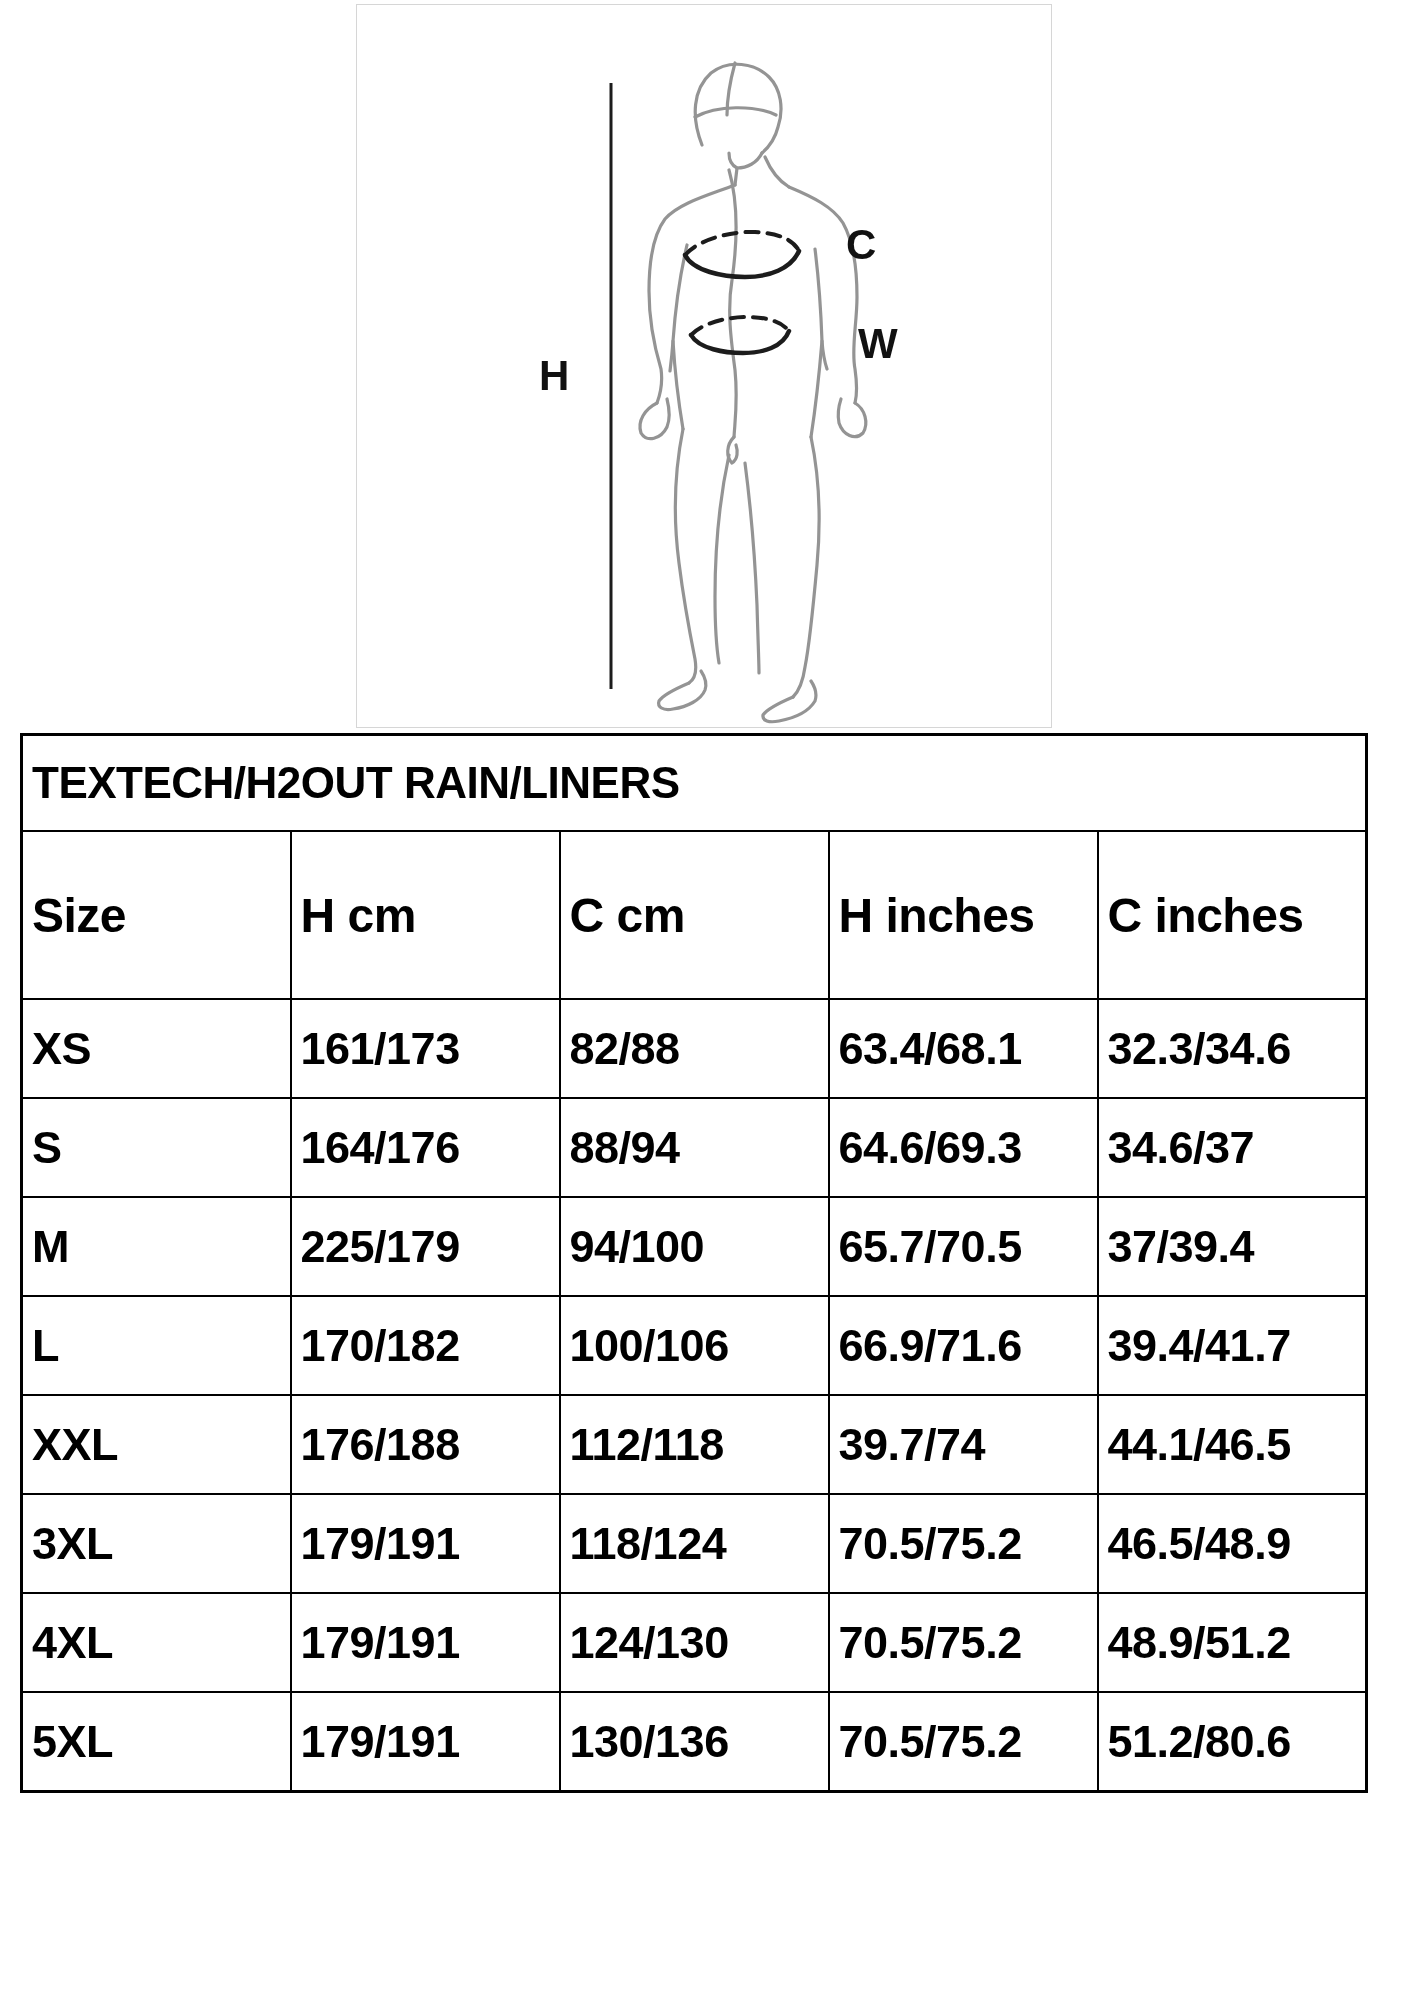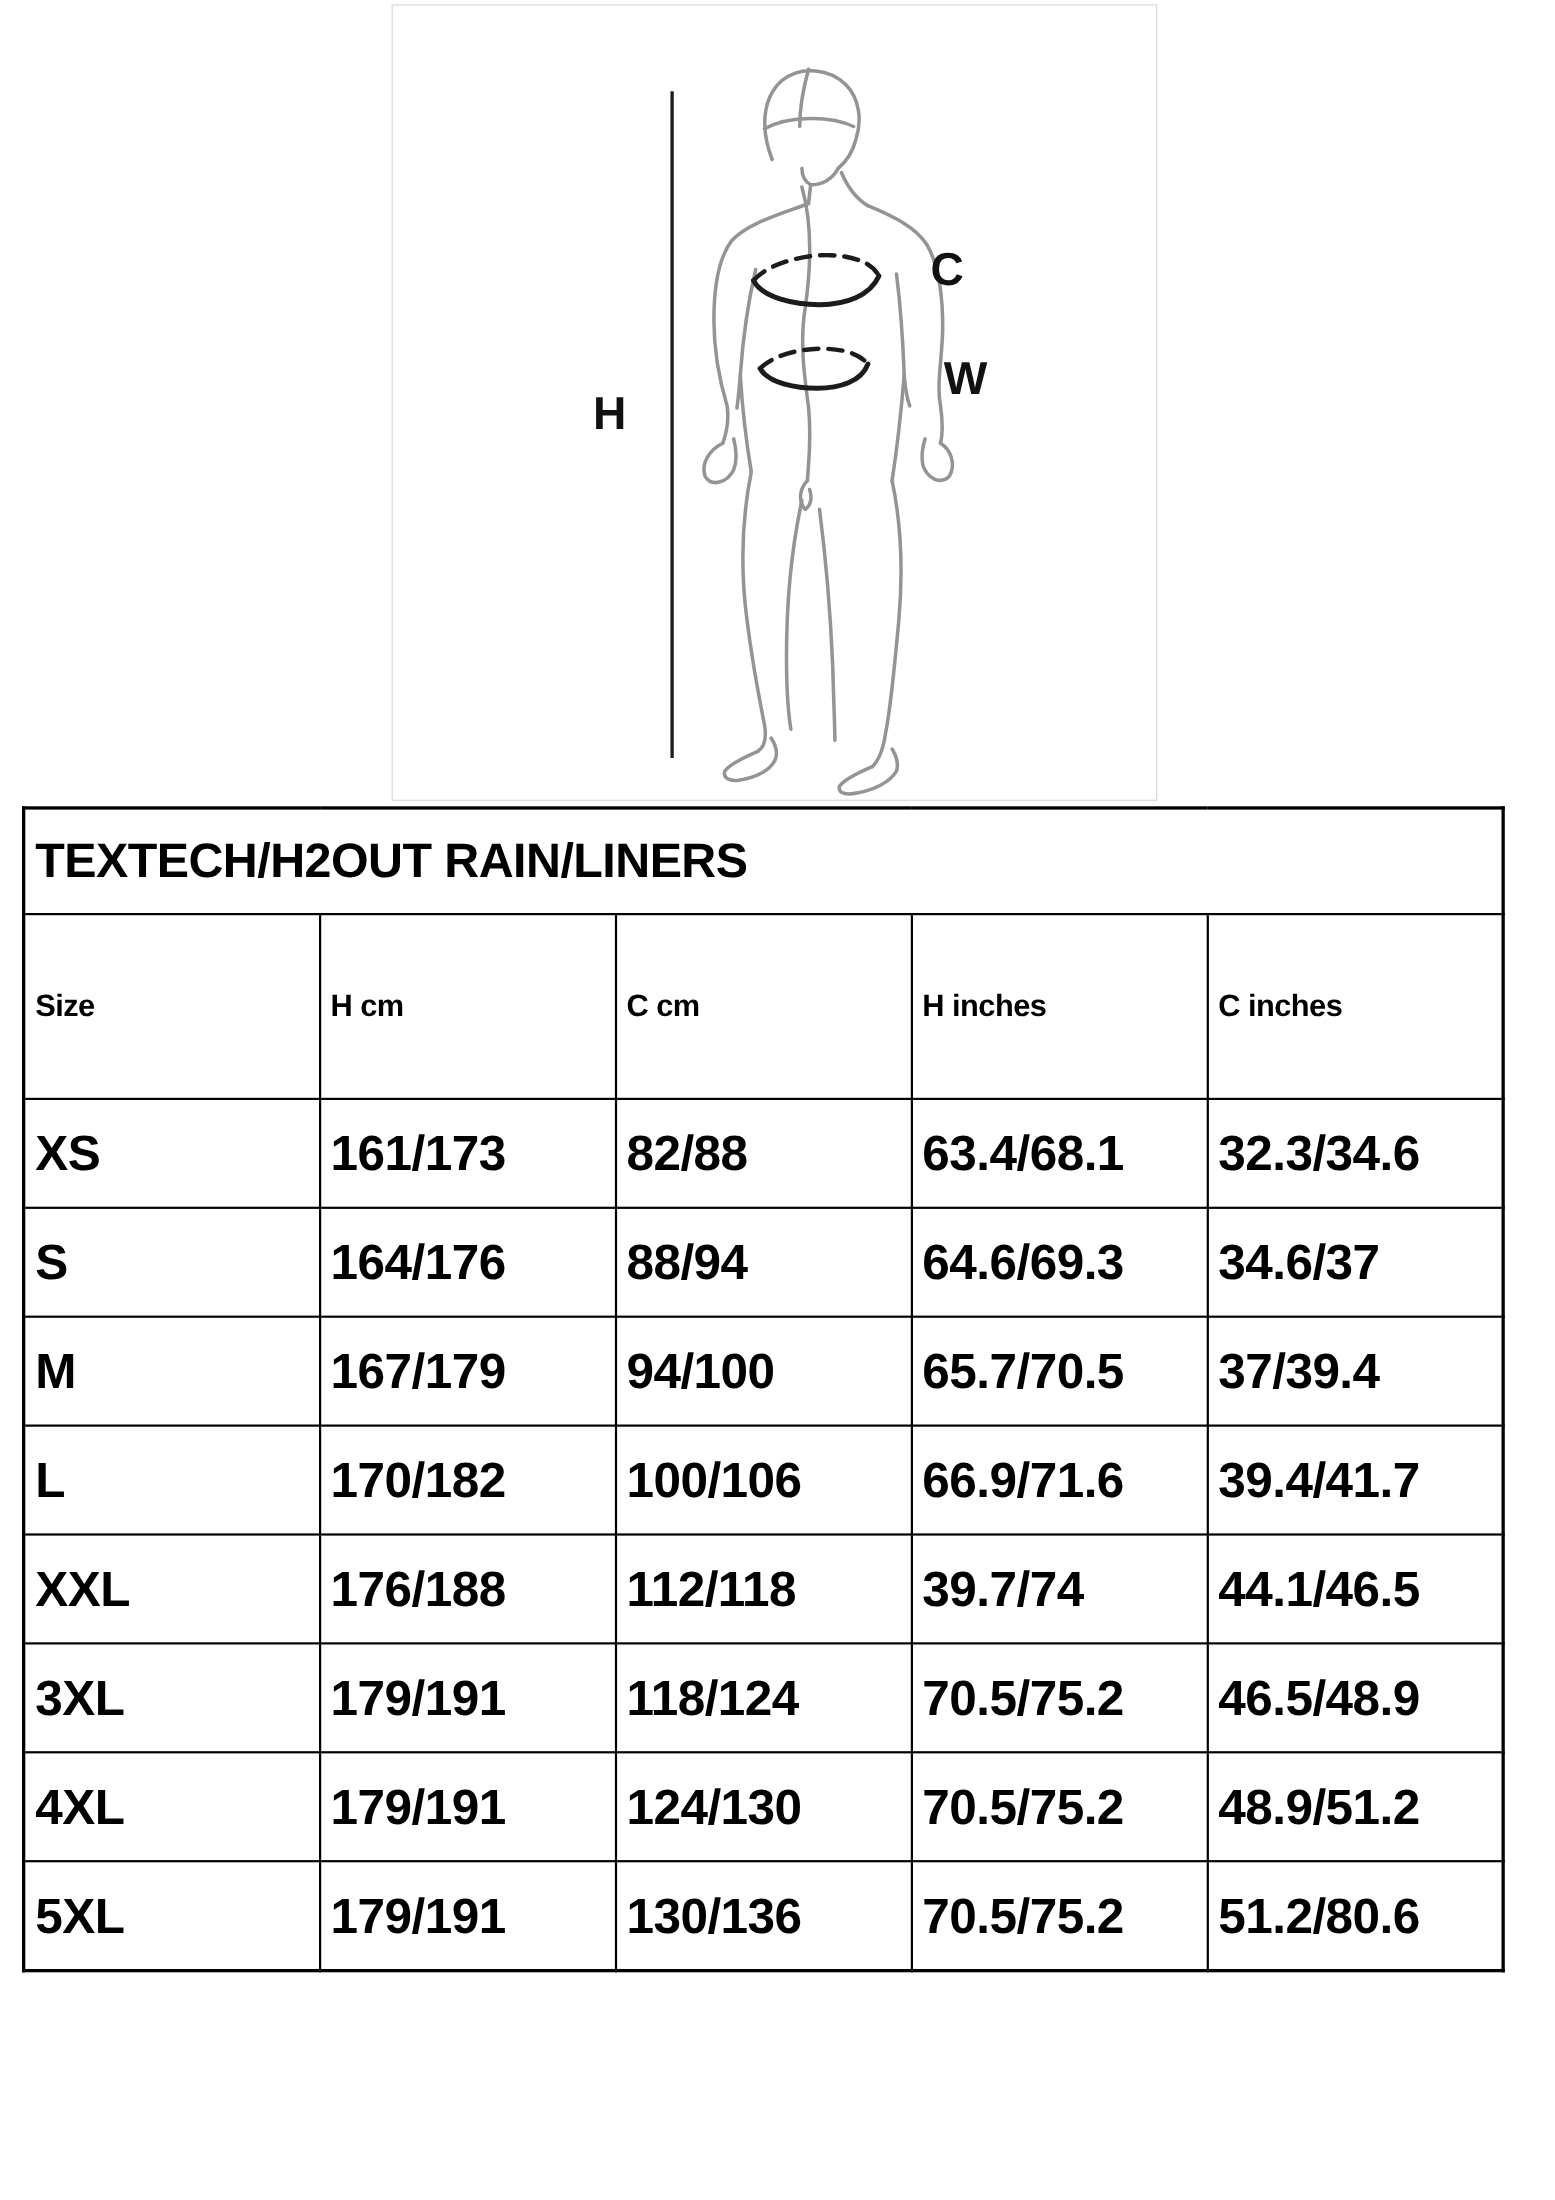--- a/index.html
+++ b/index.html
@@ -62,21 +62,21 @@
     font-weight: 700;
     color: #000000;
     text-align: left;
     vertical-align: middle;
     padding: 0 4px 0 9px;
     letter-spacing: -0.5px;
     overflow: hidden;
     white-space: nowrap;
   }
   .row-title td { font-size: 44px; height: 94px; }
-  .row-header th { font-size: 28px; height: 166px; }
+  .row-header th { font-size: 48px; height: 166px; }
   .row-data td  { font-size: 45px; height: 97px; }
 </style>
 </head>
 <body>
 
 <div class="figure-box">
   <svg viewBox="0 0 694 722">
 
     <line class="h-line" x1="254" y1="78" x2="254" y2="684"></line>
 
@@ -146,21 +146,21 @@
     </tr>
     <tr class="row-data">
       <td>S</td>
       <td>164/176</td>
       <td>88/94</td>
       <td>64.6/69.3</td>
       <td>34.6/37</td>
     </tr>
     <tr class="row-data">
       <td>M</td>
-      <td>167/179</td>
+      <td>225/179</td>
       <td>94/100</td>
       <td>65.7/70.5</td>
       <td>37/39.4</td>
     </tr>
     <tr class="row-data">
       <td>L</td>
       <td>170/182</td>
       <td>100/106</td>
       <td>66.9/71.6</td>
       <td>39.4/41.7</td>

